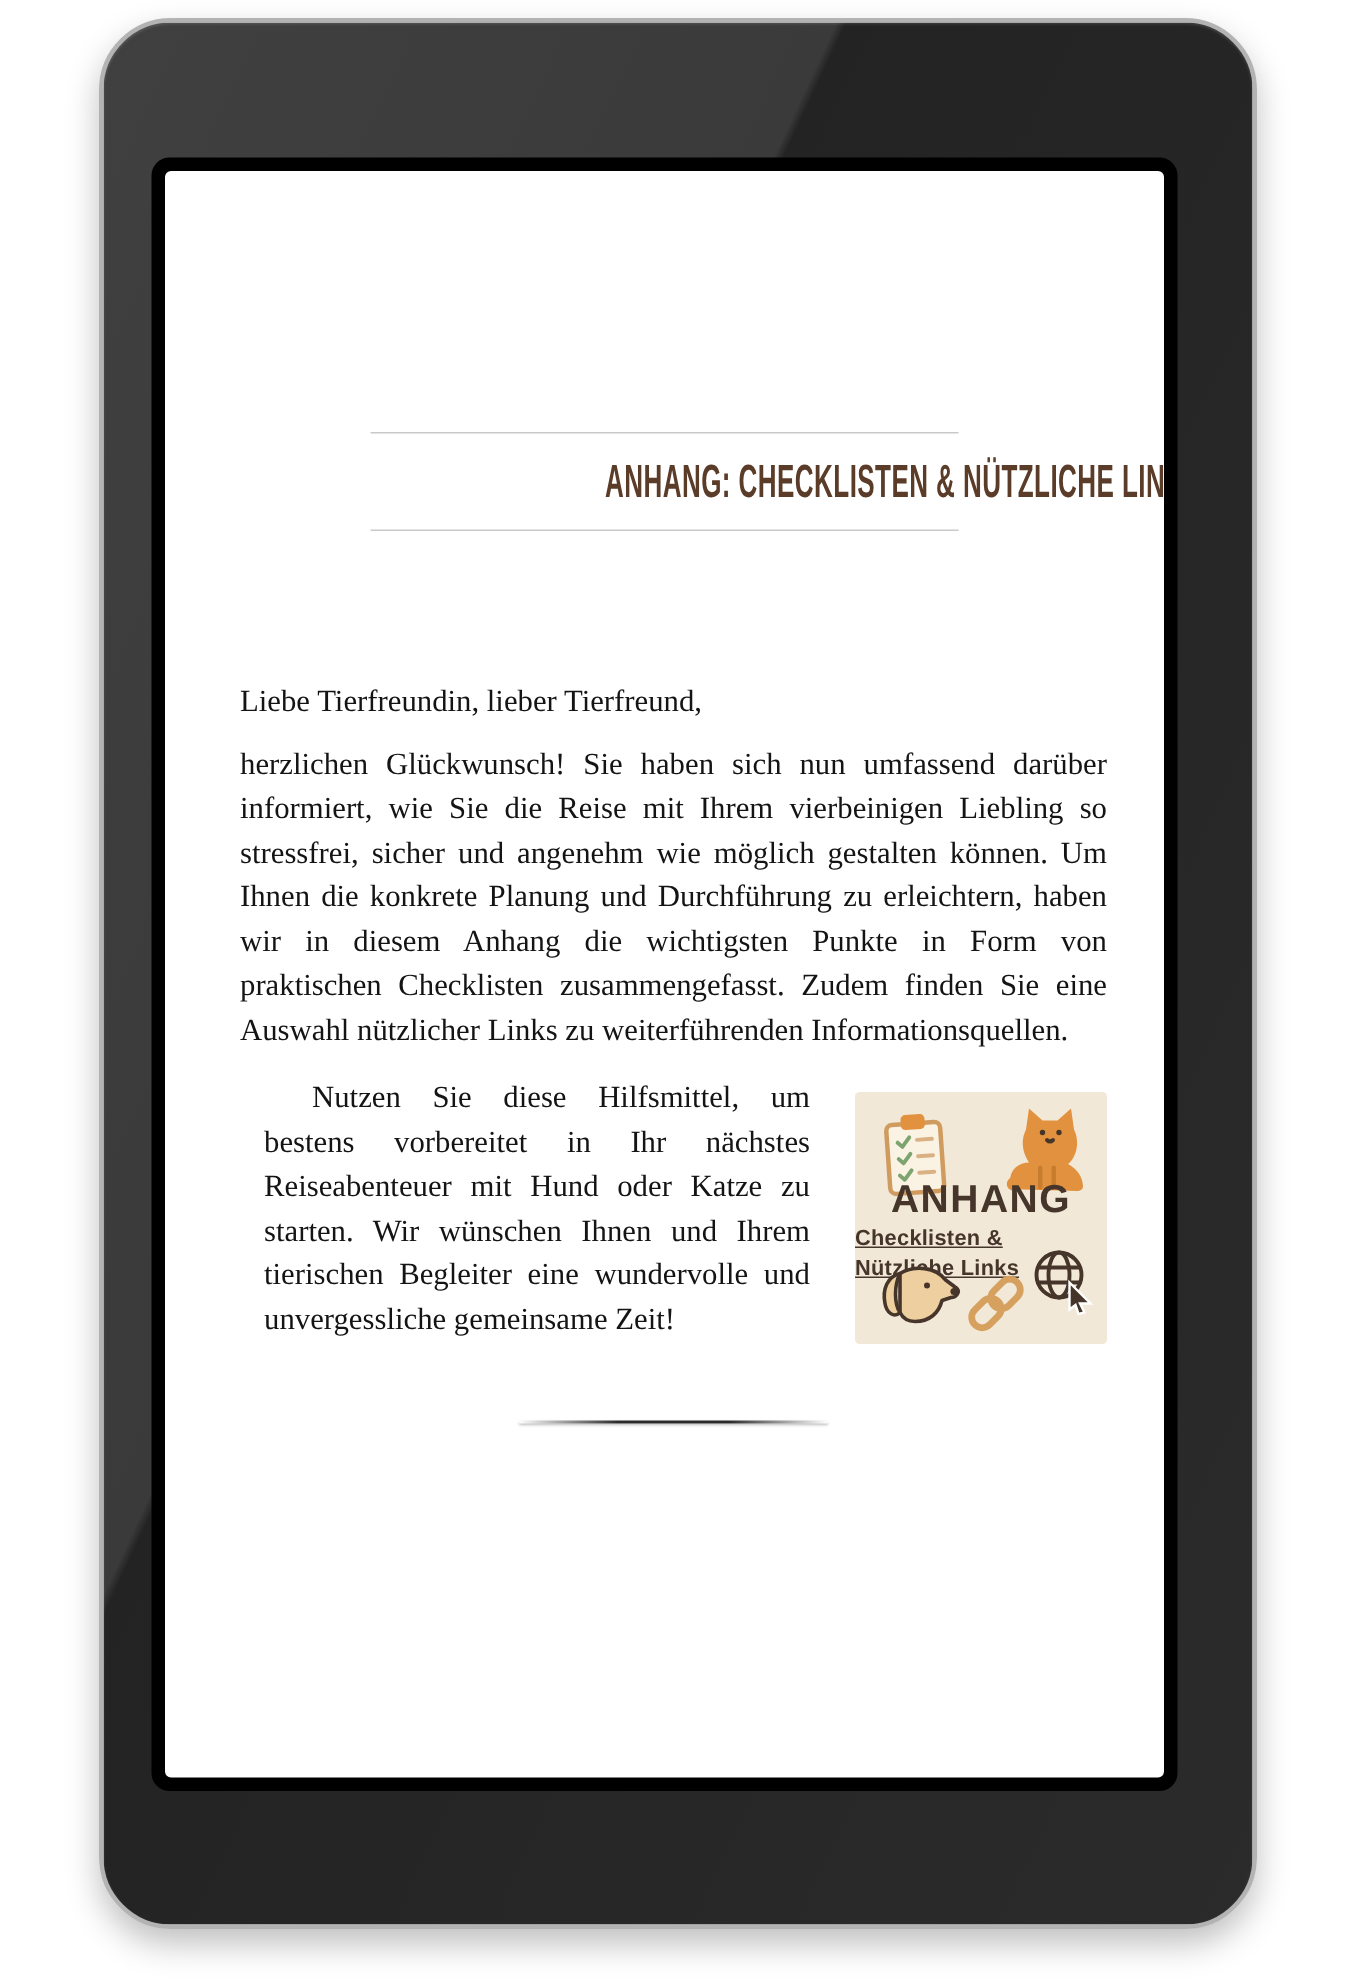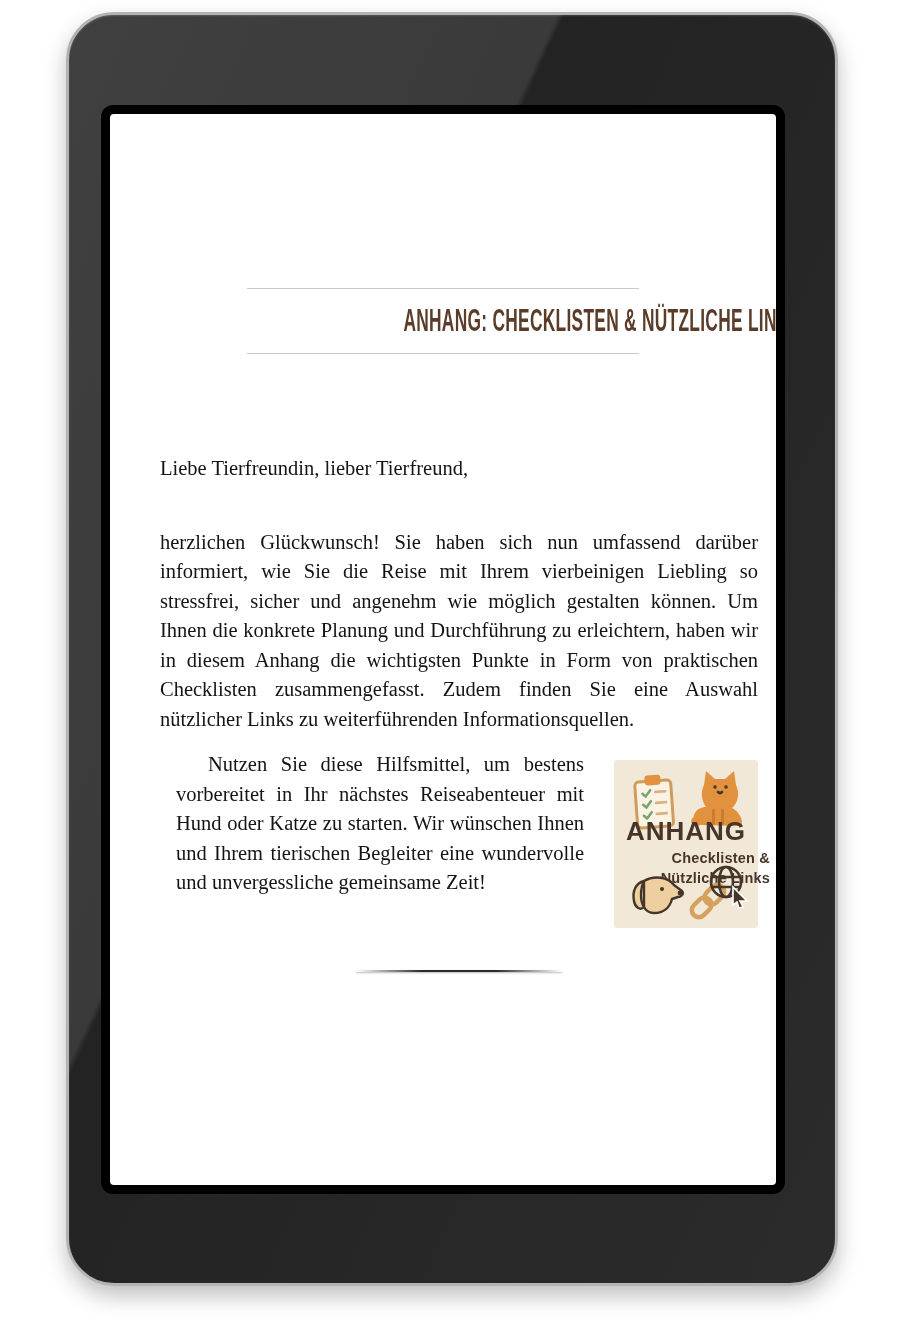--- a/index.html
+++ b/index.html
@@ -41,40 +41,40 @@
     border-top:1px solid var(--rule);border-bottom:1px solid var(--rule);
     padding:12px 0;text-align:center;}
   .chapter-title{
     display:inline-block;white-space:nowrap;
     font-family:"Liberation Sans",sans-serif;font-weight:bold;font-size:31px;
     line-height:40px;color:var(--accent-brown);letter-spacing:0.5px;
     transform:scaleX(0.56);transform-origin:center;
   }
 
   
-  .text-col{padding:100px 18px 0 50px;color:var(--body-text);
+  .text-col{padding:100px 38px 0 50px;color:var(--body-text);
     font-size:20.5px;line-height:29.5px;}
   .greeting{margin:0;}
-  .para1{margin:44px 0 0 0;text-align:justify;}
+  .para1{margin:12px 0 0 0;text-align:justify;}
   .para2-wrap{overflow:visible;}
   .para2-wrap::after{content:"";display:block;clear:both;}
   .para2{margin:16px;text-align:justify;text-indent:32px;}
 
   
   .illustration{
-    float:right;width:144px;height:168px;margin:10px 0 6px 30px;
+    float:right;width:168px;height:168px;margin:10px 0 6px 30px;
     background:var(--ill-bg);border-radius:3px;position:relative;
     font-family:"Liberation Sans",sans-serif;
   }
   .ill-title{position:absolute;top:56px;left:0;width:100%;text-align:center;
     font-size:26px;font-weight:bold;line-height:30px;color:var(--ill-dark);
     letter-spacing:1px;}
-  .ill-sub{position:absolute;top:88px;left:12px;width:100%;text-align:right;
+  .ill-sub{position:absolute;top:88px;left:0;width:100%;text-align:left;
     font-size:14.5px;font-weight:bold;line-height:20px;color:var(--ill-dark);
-    letter-spacing:0.2px;}
+    letter-spacing:0.2px;text-decoration:underline;}
   .ill-icon{position:absolute;}
   .icon-clipboard{left:16px;top:13px;}
   .icon-cat{right:6px;top:5px;}
   .icon-dog{left:10px;bottom:9px;}
   .icon-chain{left:72px;bottom:5px;}
   .icon-globe{right:5px;bottom:19px;}
   .st-tan-fill{stroke:var(--ill-tan);fill:#faf3e4;stroke-width:3;stroke-linejoin:round;}
   .fl-orange{fill:var(--ill-orange);}
   .st-check{stroke:var(--ill-check);stroke-width:2.6;fill:none;stroke-linecap:round;stroke-linejoin:round;}
   .st-line{stroke:var(--ill-line);stroke-width:2.6;fill:none;stroke-linecap:round;}

